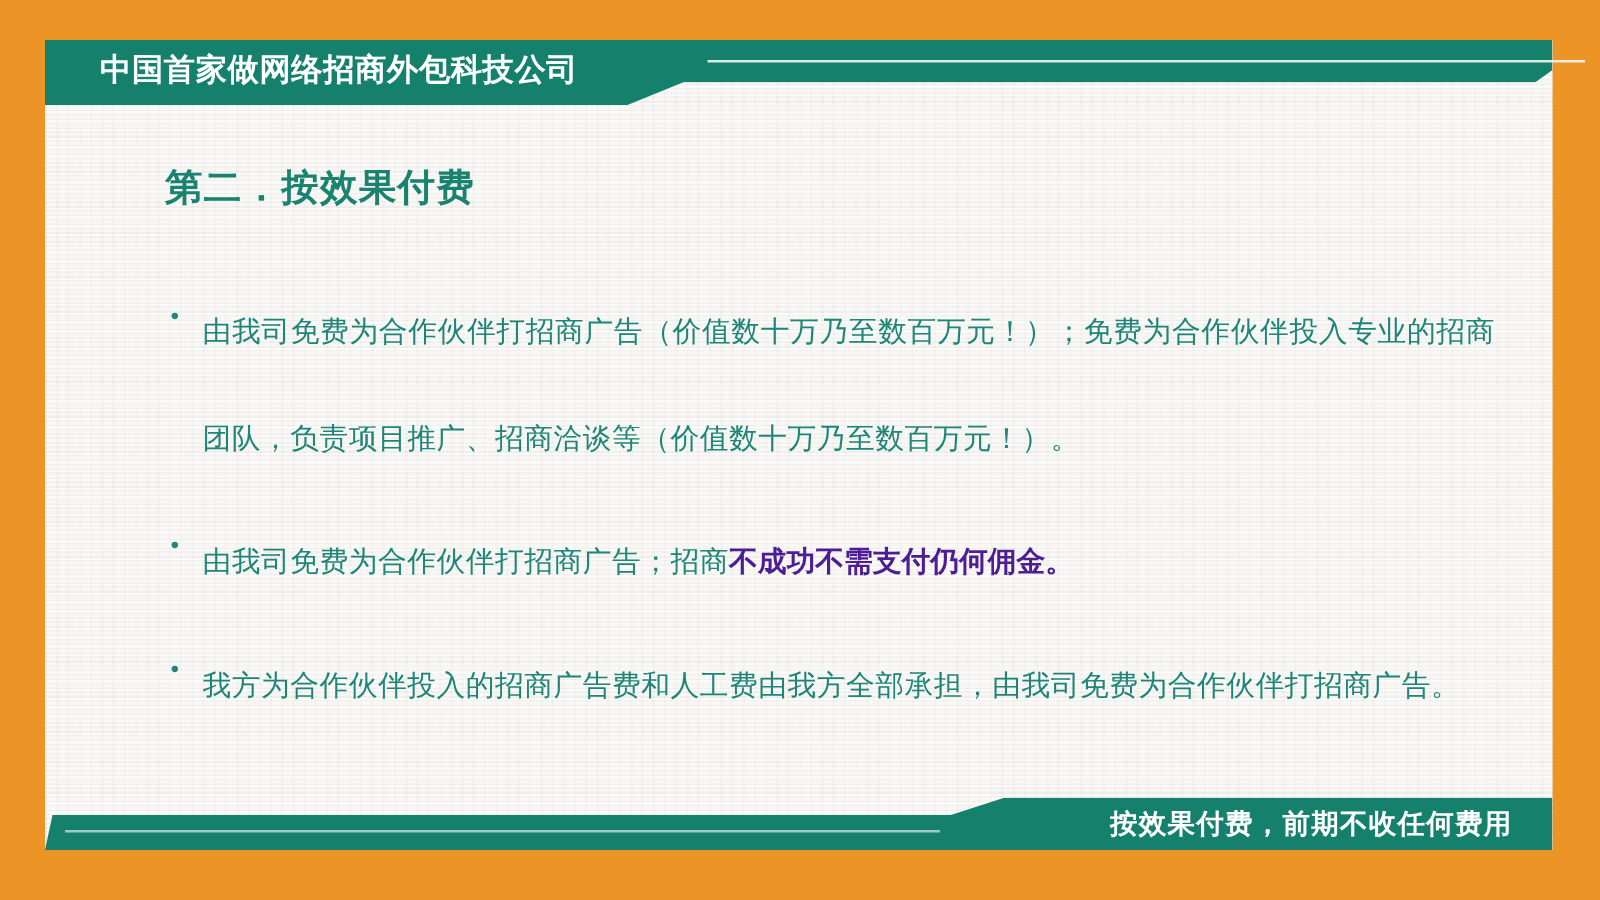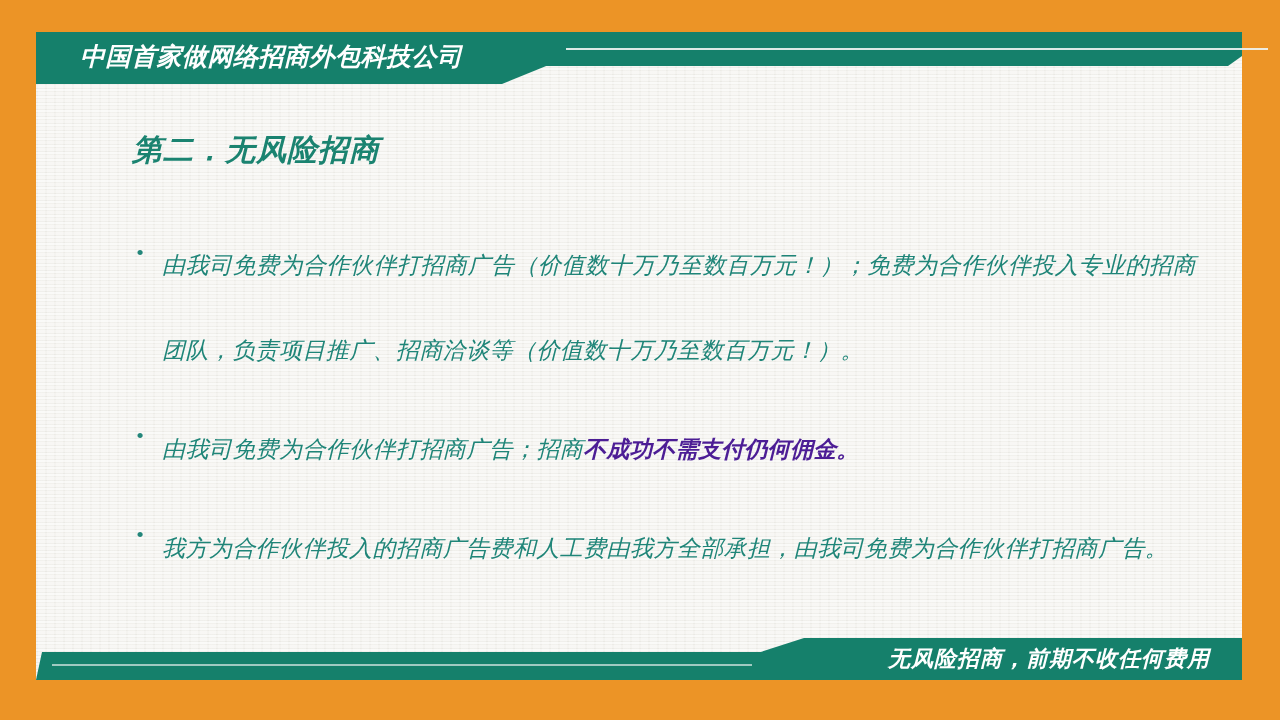--- a/index.html
+++ b/index.html
@@ -12,21 +12,20 @@
     overflow: hidden;
     font-family: "Liberation Sans", sans-serif;
   }
 
   #slide {
     position: relative;
     width: 1280px;
     height: 720px;
     background: #ec9426;
     overflow: hidden;
-    font-style: italic;
   }
 
   
   #page-surface {
     position: absolute;
     left: 36px;
     top: 32px;
     width: 1206px;
     height: 648px;
     background-color: #f2f1ec;
@@ -216,21 +215,21 @@
 
   <div id="header-band">
     <div id="header-band-thick"></div>
     <div id="header-band-thin"></div>
     <div id="header-rule"></div>
     <div id="header-title">中国首家做网络招商外包科技公司</div>
   </div>
 
   <div id="content">
 
-    <div id="section-title">第二．无风险招商</div>
+    <div id="section-title">第二．按效果付费</div>
 
     <div id="bullet-list">
 
       <div class="bullet-row">
         <div class="bullet-dot">•</div>
         <div class="bullet-text">
           <span>由我司免费为合作伙伴打招商广告（价值数十万乃至数百万元！）；免费为合作伙伴投入专业的招商团队，负责项目推广、招商洽谈等（价值数十万乃至数百万元！）。</span><span class="emph"></span><span></span>
         </div>
       </div>
 
@@ -248,16 +247,16 @@
         </div>
       </div>
 
     </div>
   </div>
 
   <div id="footer-band">
     <div id="footer-band-thin"></div>
     <div id="footer-band-thick"></div>
     <div id="footer-rule"></div>
-    <div id="footer-text">无风险招商，前期不收任何费用</div>
+    <div id="footer-text">按效果付费，前期不收任何费用</div>
   </div>
 
 </div>
 
 </body></html>

